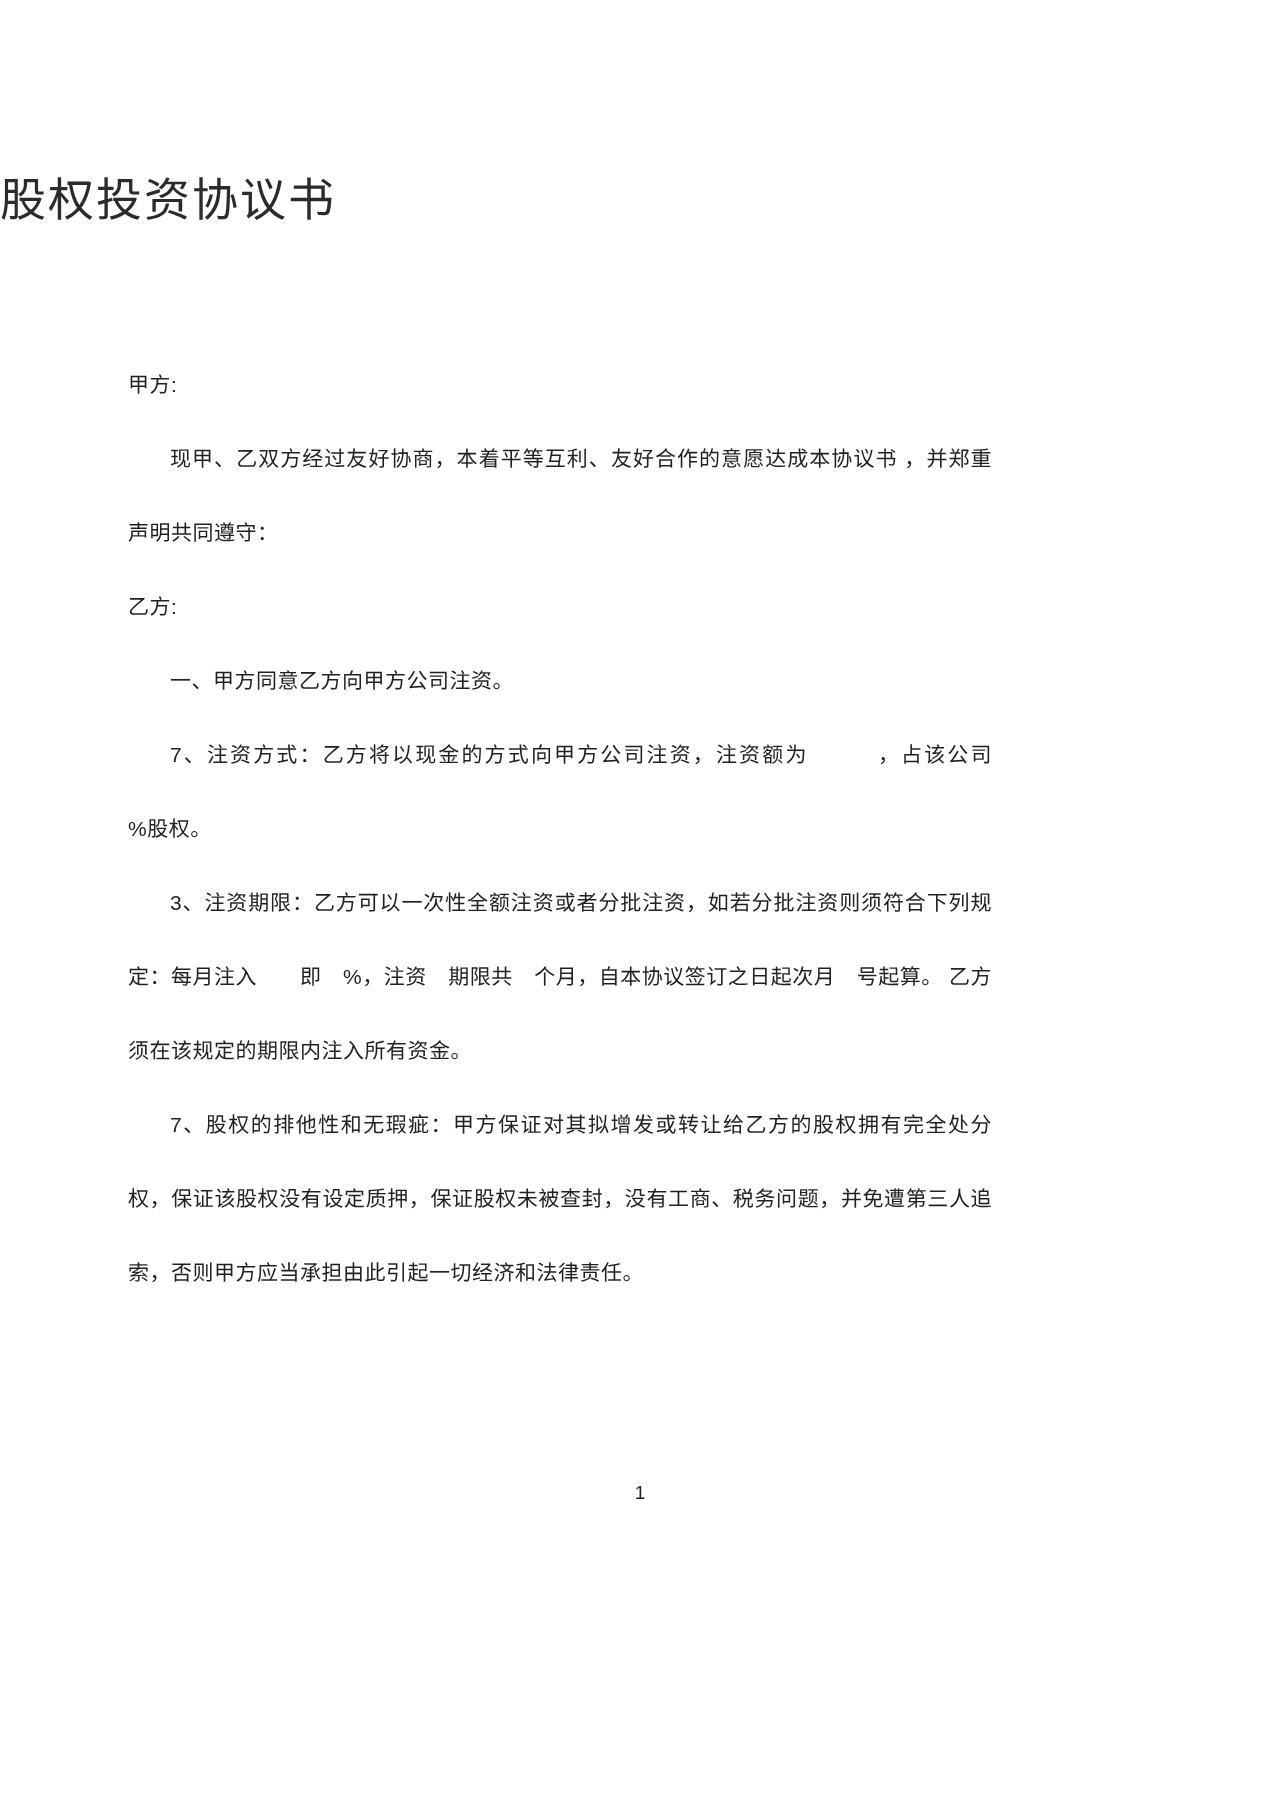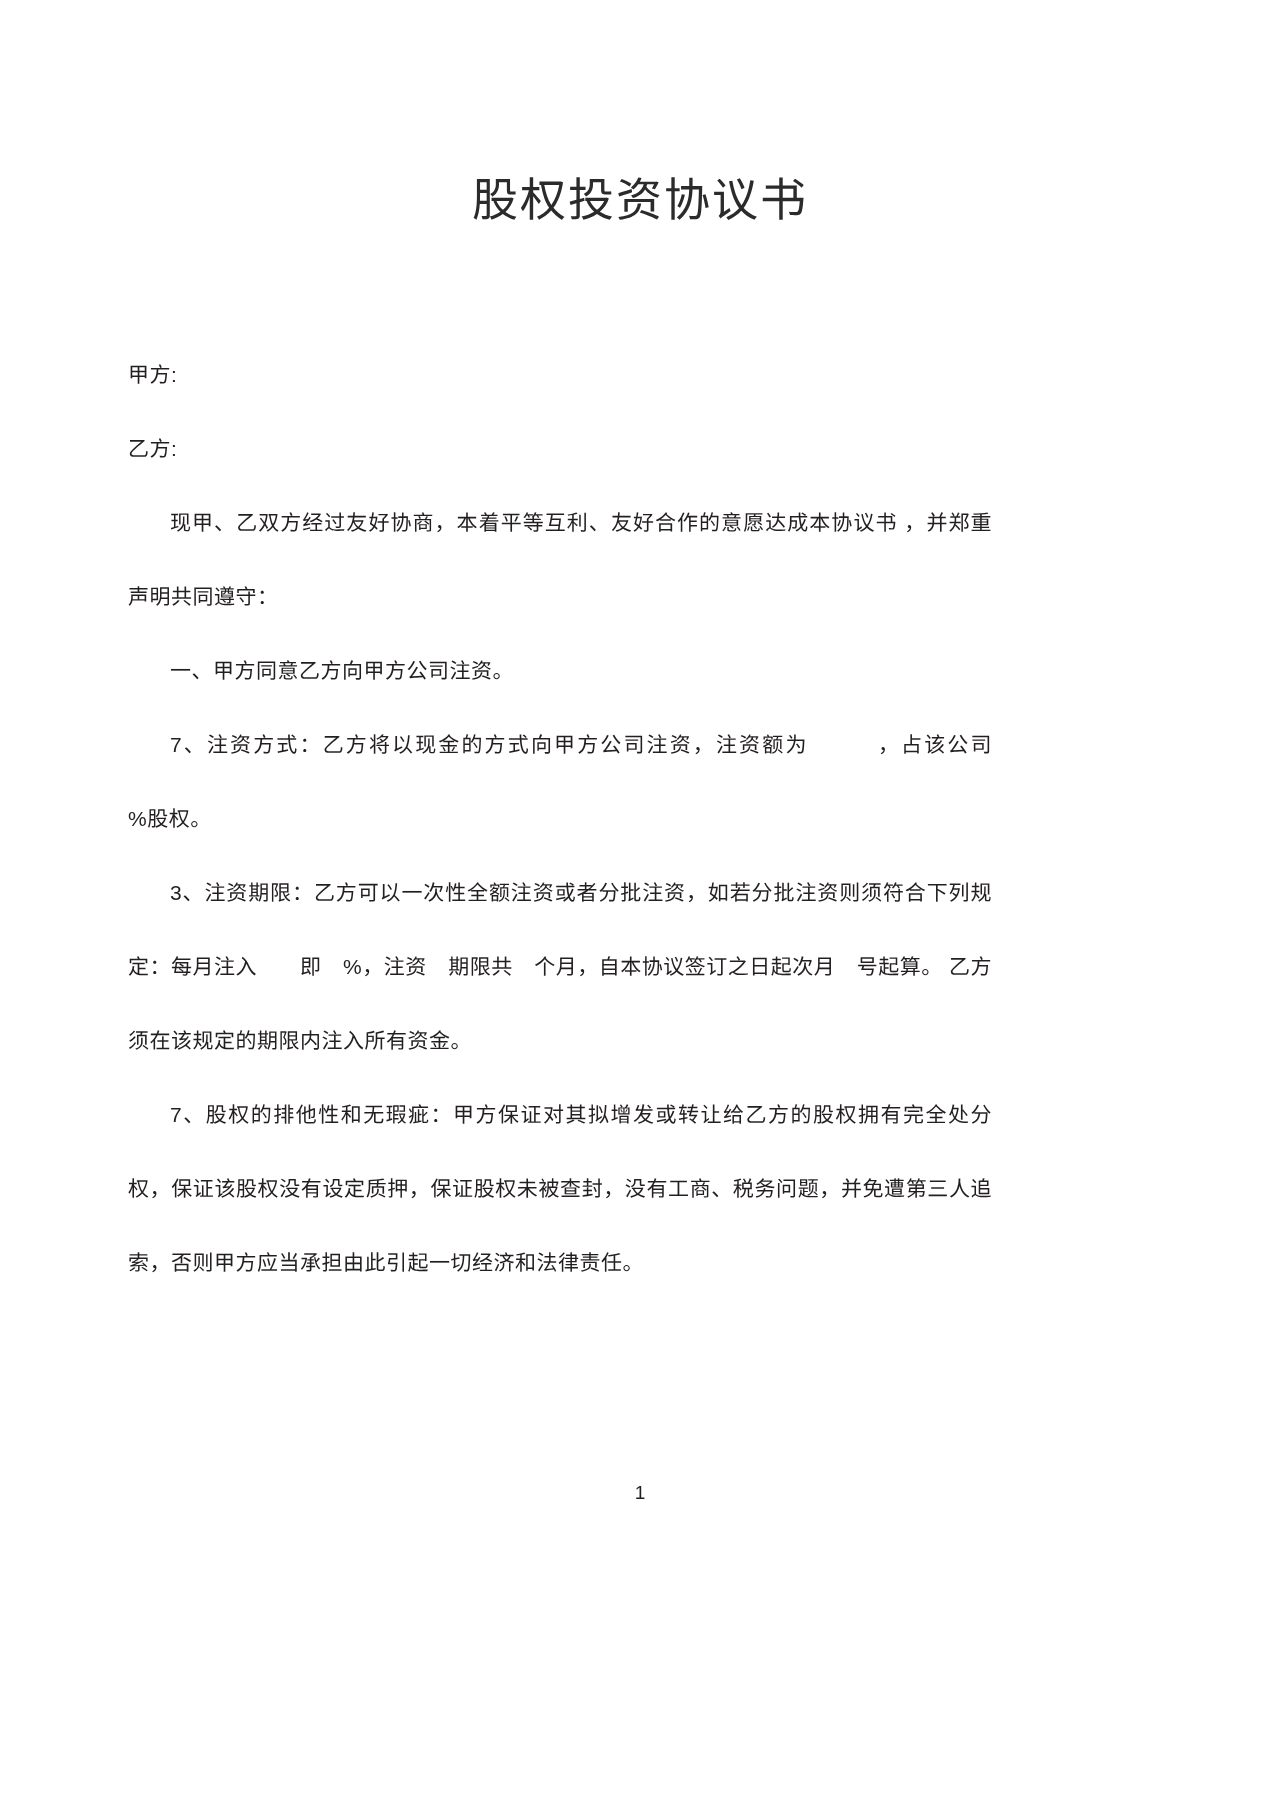--- a/index.html
+++ b/index.html
@@ -19,30 +19,30 @@
     margin: 0 auto;
     background: #ffffff;
     box-sizing: border-box;
     overflow: hidden;
   }
   .doc-title {
     position: absolute;
     top: 140px;
     left: 0;
     width: 1280px;
-    text-align: center;
+    text-align: left;
     font-size: 46px;
     font-weight: 400;
     letter-spacing: 2px;
     color: #2b2b2b;
     line-height: 1.3;
   }
   .body-block {
     position: absolute;
-    top: 338px;
+    top: 348px;
     left: 128px;
     width: 864px;
   }
   .para {
     font-size: 21px;
     line-height: 74px;
     color: #231f20;
     letter-spacing: 0.5px;
     margin: 0;
     text-align: justify;
@@ -66,23 +66,23 @@
 <body>
 
 <div class="page">
 
   <h1 class="doc-title">股权投资协议书</h1>
 
   <div class="body-block">
 
     <p class="para">甲方:</p>
 
+    <p class="para indent">现甲、乙双方经过友好协商，本着平等互利、友好合作的意愿达成本协议书 ，并郑重声明共同遵守：</p>
+
     <p class="para">乙方:</p>
-
-    <p class="para indent">现甲、乙双方经过友好协商，本着平等互利、友好合作的意愿达成本协议书 ，并郑重声明共同遵守：</p>
 
     <p class="para indent">一、甲方同意乙方向甲方公司注资。</p>
 
 
     <p class="para indent">7、注资方式：乙方将以现金的方式向甲方公司注资，注资额为　　　，占该公司　　　%股权。</p>
 
     <p class="para indent">3、注资期限：乙方可以一次性全额注资或者分批注资，如若分批注资则须符合下列规定：每月注入　　即　%，注资　期限共　个月，自本协议签订之日起次月　号起算。 乙方须在该规定的期限内注入所有资金。</p>
 
 
     <p class="para indent">7、股权的排他性和无瑕疵：甲方保证对其拟增发或转让给乙方的股权拥有完全处分权，保证该股权没有设定质押，保证股权未被查封，没有工商、税务问题，并免遭第三人追索，否则甲方应当承担由此引起一切经济和法律责任。</p>

